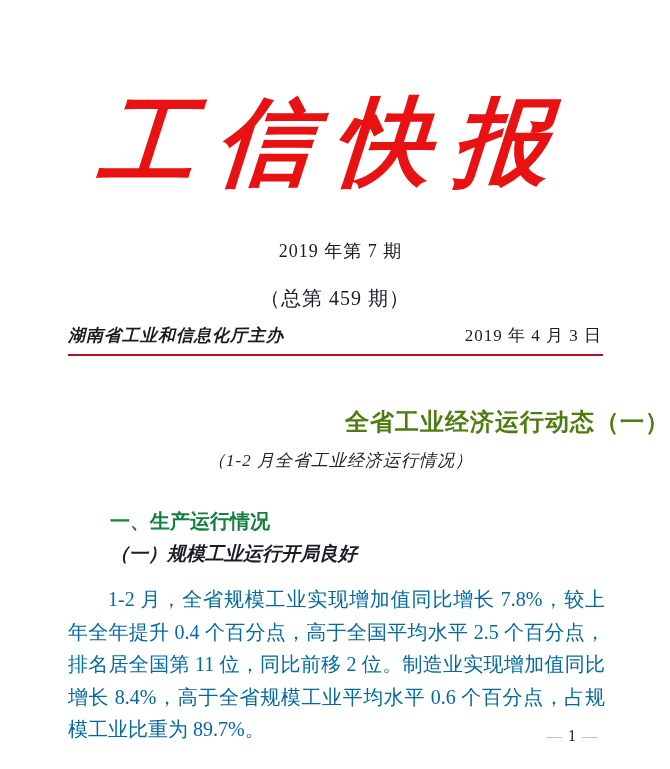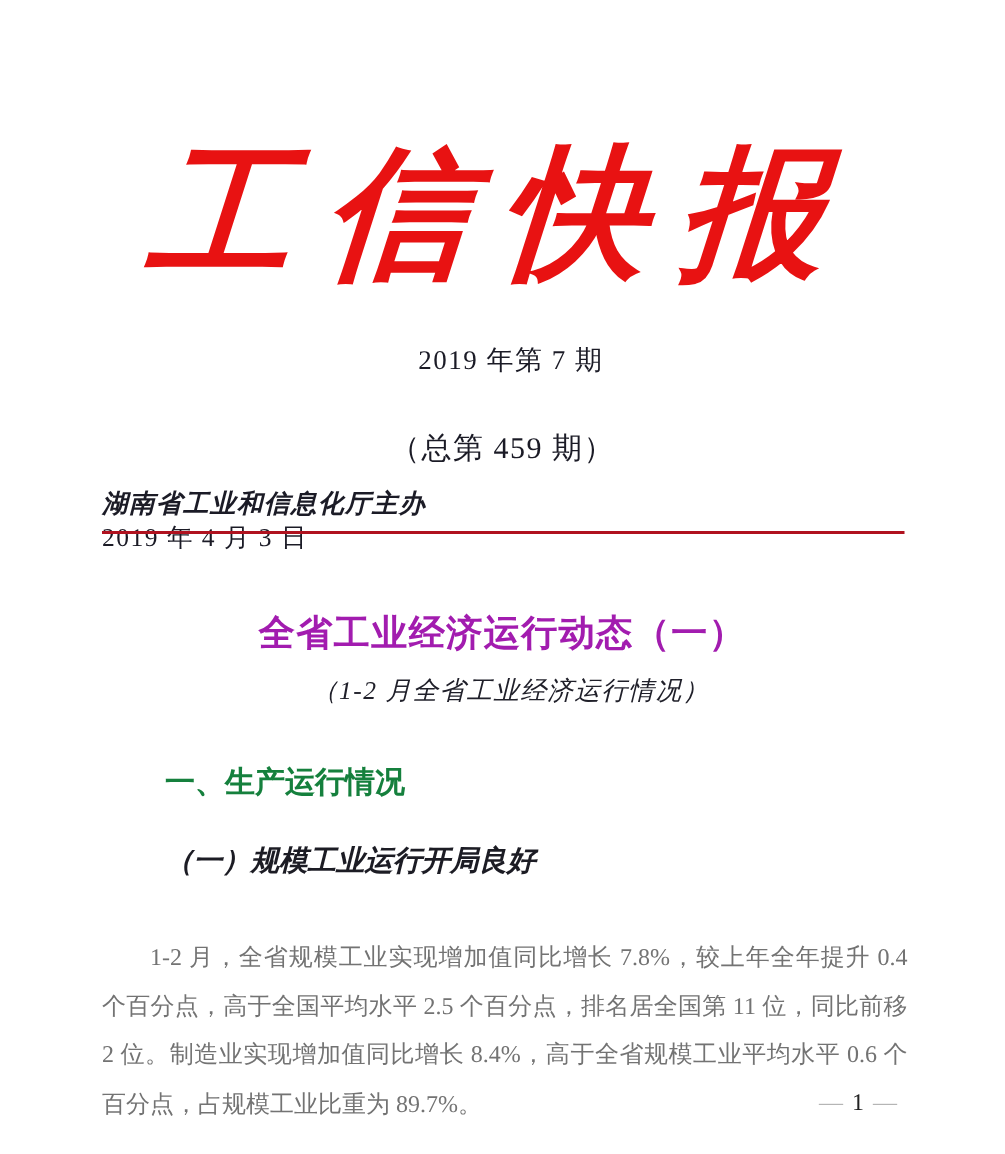--- a/index.html
+++ b/index.html
@@ -34,34 +34,33 @@
   }
   .issue-line {
     position: absolute;
     left: 0;
     right: 0;
     text-align: center;
     font-size: 18px;
     letter-spacing: 1px;
     color: #1b1b26;
   }
-  .issue-no   { top: 228px; padding-left: 11px; }
+  .issue-no   { top: 239px; padding-left: 11px; }
   .issue-total{ top: 285px; font-size: 20px; }
 
   .publisher-row {
     position: absolute;
     top: 324px;
     left: 68px;
     width: 534px;
     display: flex;
     justify-content: space-between;
     align-items: baseline;
     font-size: 17px;
     color: #1b1b26;
-    flex-direction: column;
   }
   .organizer {
     font-weight: bold;
     font-style: italic;
     letter-spacing: 1px;
   }
   .pub-date { letter-spacing: 1px; text-align: right; }
 
   .red-rule {
     position: absolute;
@@ -70,25 +69,25 @@
     width: 535px;
     height: 2px;
     background: #b0121f;
   }
 
   .article-title {
     position: absolute;
     top: 406px;
     left: 0;
     right: 0;
-    text-align: center;
+    text-align: right;
     font-size: 24px;
     font-weight: bold;
     letter-spacing: 1px;
-    color: #a21caf;
+    color: #4d7c0f;
   }
   .article-subtitle {
     position: absolute;
     top: 449px;
     left: 0;
     right: 0;
     text-align: center;
     font-size: 17px;
     font-style: italic;
     letter-spacing: 1px;
@@ -102,41 +101,40 @@
     left: 68px;
     width: 534px;
     text-indent: 42px;
     font-family: "Liberation Sans", sans-serif;
     font-size: 20px;
     font-weight: bold;
     color: #15803d;
   }
   .subsection-heading {
     position: absolute;
-    top: 561px;
+    top: 541px;
     left: 68px;
     width: 534px;
     text-indent: 42px;
     font-size: 19px;
     font-weight: bold;
     font-style: italic;
     color: #1c1c24;
   }
 
   .body-paragraph {
     position: absolute;
     top: 583px;
     left: 68px;
     width: 537px;
-    font-size: 16px;
+    font-size: 20px;
     line-height: 32.5px;
     text-align: justify;
     text-indent: 2em;
-    color: #737373;
-    margin-top: 40px;
+    color: #0369a1;
   }
 
   .page-footer {
     position: absolute;
     top: 727px;
     right: 70px;
     font-size: 16px;
     color: #222;
     letter-spacing: 2px;
   }

